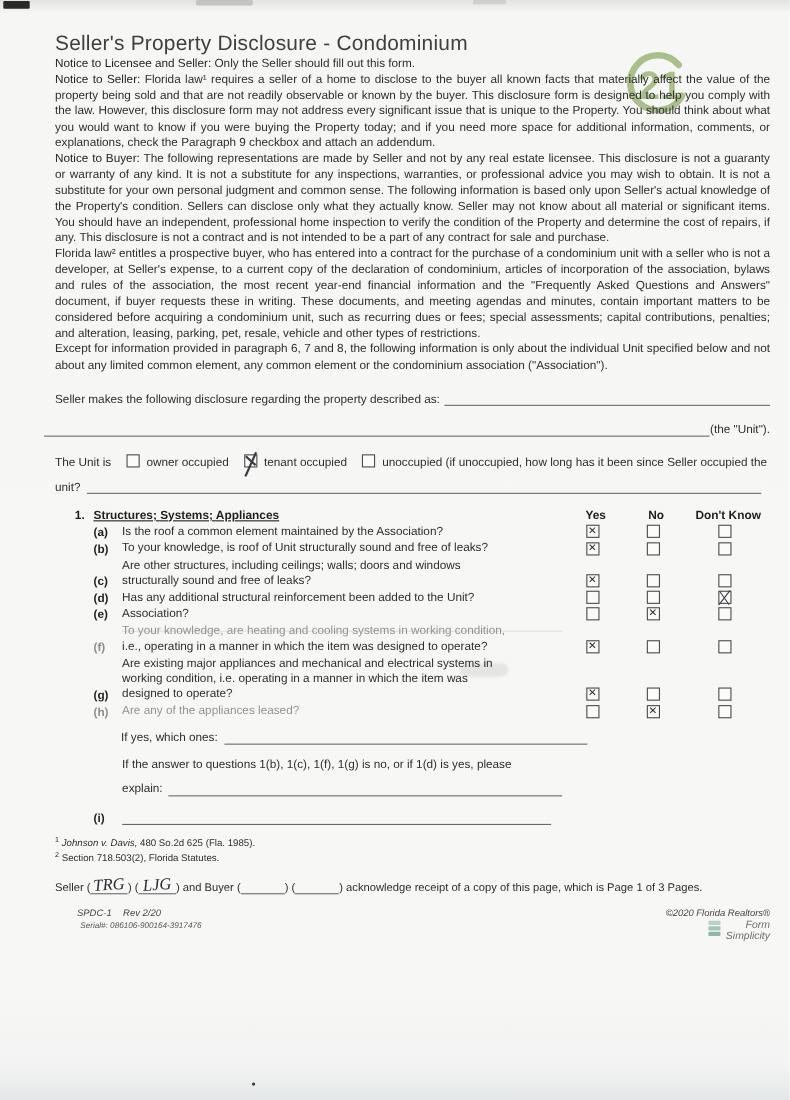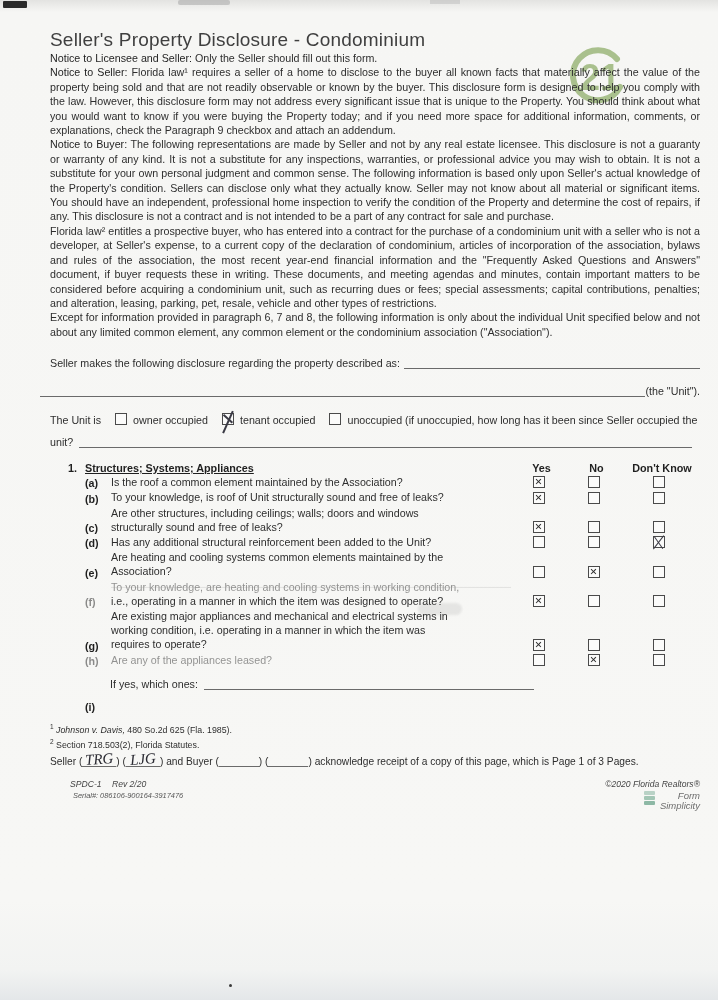--- a/index.html
+++ b/index.html
@@ -177,21 +177,20 @@
           <span class="ccell w-no">
             <span class="cb"></span>
           </span>
           <span class="ccell w-dk">
             <span class="cb hand-x"></span>
           </span>
         </div>
         <div class="row">
           <span class="qid">(e)</span>
           <div class="qtext" style="max-width: 400px;">
-            <div>Are heating and cooling systems common elements maintained by the</div>
             <div>Association?</div>
           </div>
           <span class="ccell w-yes">
             <span class="cb"></span>
           </span>
           <span class="ccell w-no">
             <span class="cb checked"></span>
           </span>
           <span class="ccell w-dk">
             <span class="cb"></span>
@@ -211,21 +210,21 @@
           </span>
           <span class="ccell w-dk">
             <span class="cb"></span>
           </span>
         </div>
         <div class="row">
           <span class="qid">(g)</span>
           <div class="qtext" style="max-width: 400px;">
             <div>Are existing major appliances and mechanical and electrical systems in</div>
             <div>working condition, i.e. operating in a manner in which the item was</div>
-            <div>requires to operate?</div>
+            <div>designed to operate?</div>
           </div>
           <span class="ccell w-yes">
             <span class="cb checked"></span>
           </span>
           <span class="ccell w-no">
             <span class="cb"></span>
           </span>
           <span class="ccell w-dk">
             <span class="cb"></span>
           </span>
@@ -247,31 +246,41 @@
         </div>
       </div>
 
     <div class="fieldline indent1" style="margin-top:9px;">
       <span>If yes, which ones:</span>
       <span class="blank" style="width:330px;margin-left:6px;"></span>
     </div>
 
     <div class="row" style="margin-top:11px;">
       <span class="qid">(i)</span>
+      <div class="qtext" style="max-width:430px;">
+        <div>If the answer to questions 1(b), 1(c), 1(f), 1(g) is no, or if 1(d) is yes, please</div>
+        <div class="fieldline" style="margin-top:8px;">
+          <span>explain:</span>
+          <span class="blank" style="width:358px;margin-left:5px;"></span>
+        </div>
+        <div class="fieldline" style="margin-top:12px;">
+          <span class="blank" style="width:390px;"></span>
+        </div>
+      </div>
       <span class="w-yes"></span>
         <span class="w-no"></span>
         <span class="w-dk"></span>
     </div>
 
     <div class="foot" style="margin-top:8px;">
       <div><sup>1</sup> <span class="it">Johnson v. Davis,</span><span> 480 So.2d 625 (Fla. 1985).</span></div>
       <div><sup>2</sup> <span>Section 718.503(2), Florida Statutes.</span></div>
     </div>
 
-    <div class="ack" style="margin-top:2px;align-items:flex-end;">
+    <div class="ack" style="margin-top:13px;align-items:flex-end;">
       <span>Seller (</span>
         <span class="blank" style="width:34px;text-align:center;"><span class="hand-init">TRG</span></span>
         <span>) (</span>
         <span class="blank" style="width:34px;text-align:center;"><span class="hand-init">LJG</span></span>
         <span>) and Buyer (</span>
         <span class="blank" style="width:40px;"></span>
         <span>) (</span>
         <span class="blank" style="width:40px;"></span>
         <span>) acknowledge receipt of a copy of this page, which is Page 1 of 3 Pages.</span>
     </div>

